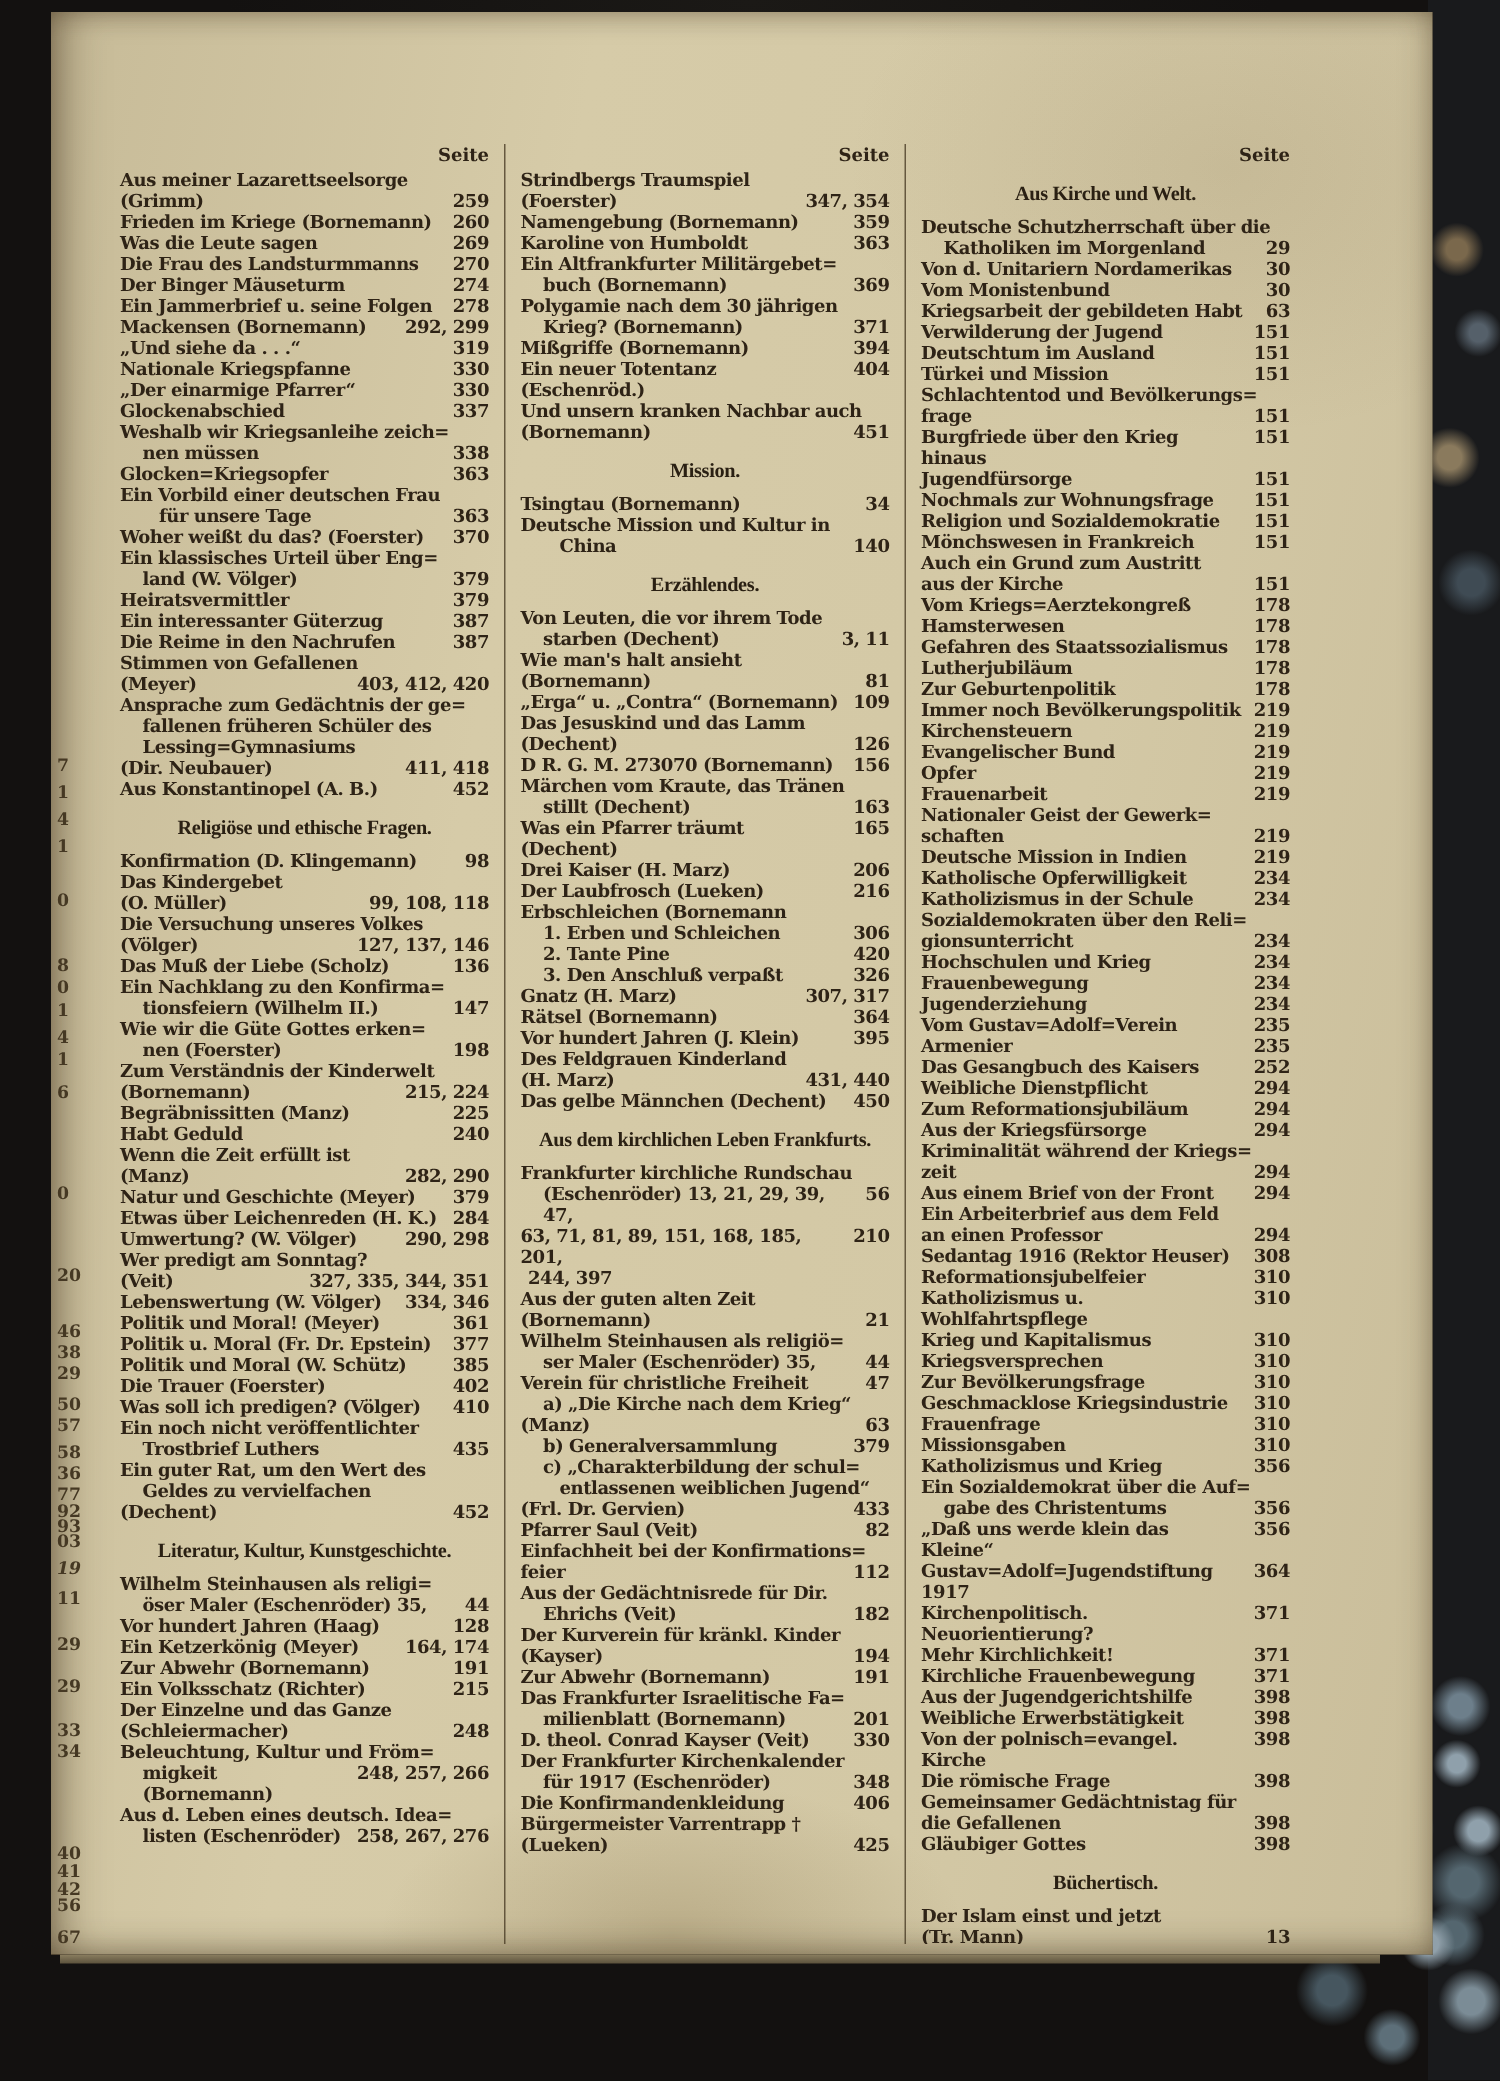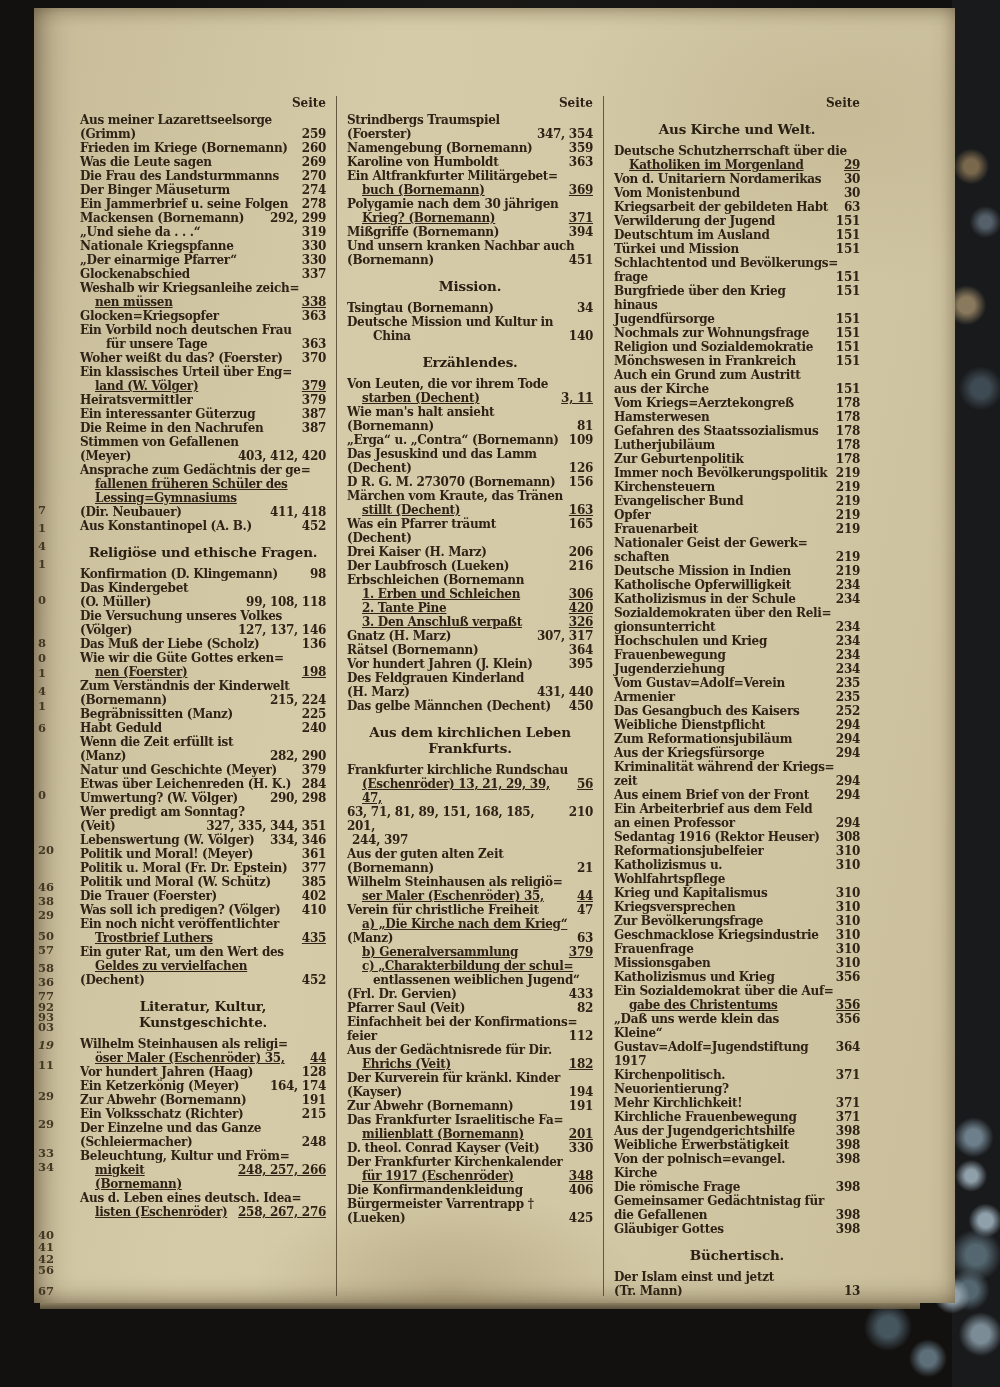--- a/index.html
+++ b/index.html
@@ -52,27 +52,27 @@
   .gutter span { position:absolute; left:2px; font-size:11.5px; font-weight:bold; color:#453823; }
 
   
   .columns { position:absolute; left:50px; top:96px; right:130px; height:1200px; display:flex; z-index:2; }
   .col { flex:1 1 0; padding:0 10px; overflow:hidden; }
   .col.first { padding-left:30px; }
   .col + .col { border-left:1px solid rgba(74,60,38,.8); }
 
   .seite { text-align:right; font-size:12px; font-weight:bold; color:#2e2316; margin-bottom:3px; }
   .heading { text-align:center; font-weight:bold; font-size:13.5px; color:#2a2013;
-             margin:11px 0 7px; line-height:16px; letter-spacing:-.2px; }
+             margin:11px 0 7px; line-height:16px; letter-spacing:-.2px;font-family:Liberation Serif, serif; }
   .line { display:flex; justify-content:space-between; align-items:baseline;
           line-height:14px; font-size:12px; font-weight:bold; color:#2e2316; letter-spacing:-.3px; }
   .line.right { gap:8px; }
   .line .txt { min-width:0; }
   .line .pg { white-space:nowrap; padding-left:5px; }
-  .ind1 { padding-left:15px;text-decoration:underline; }
+  .ind1 { padding-left:15px; }
   .ind2 { padding-left:26px; }
 </style>
 </head>
 <body>
 
 <div class="scan">
   <div class="cover"></div>
   <div class="marble-right"></div>
   <div class="marble-br"></div>
   <div class="page-edge"></div>
@@ -196,21 +196,21 @@
           </div>
         </div>
         <div class="entry">
           <div class="line">
             <span class="txt">Glocken=Kriegsopfer</span>
             <span class="pg">363</span>
           </div>
         </div>
         <div class="entry">
           <div class="line">
-            <span class="txt">Ein Vorbild noch deutschen Frau</span>
+            <span class="txt">Ein Vorbild einer deutschen Frau</span>
           </div>
           <div class="line ind2">
             <span class="txt">für unsere Tage</span>
             <span class="pg">363</span>
           </div>
         </div>
         <div class="entry">
           <div class="line">
             <span class="txt">Woher weißt du das? (Foerster)</span>
             <span class="pg">370</span>
@@ -299,20 +299,29 @@
           </div>
         </div>
         <div class="entry">
           <div class="line">
             <span class="txt">Das Muß der Liebe (Scholz)</span>
             <span class="pg">136</span>
           </div>
         </div>
         <div class="entry">
           <div class="line">
+            <span class="txt">Ein Nachklang zu den Konfirma=</span>
+          </div>
+          <div class="line ind1">
+            <span class="txt">tionsfeiern (Wilhelm II.)</span>
+            <span class="pg">147</span>
+          </div>
+        </div>
+        <div class="entry">
+          <div class="line">
             <span class="txt">Wie wir die Güte Gottes erken=</span>
           </div>
           <div class="line ind1">
             <span class="txt">nen (Foerster)</span>
             <span class="pg">198</span>
           </div>
         </div>
         <div class="entry">
           <div class="line">
             <span class="txt">Zum Verständnis der Kinderwelt</span>
@@ -527,20 +536,26 @@
           </div>
           <div class="line ind1">
             <span class="txt">Krieg? (Bornemann)</span>
             <span class="pg">371</span>
           </div>
         </div>
         <div class="entry">
           <div class="line">
             <span class="txt">Mißgriffe (Bornemann)</span>
             <span class="pg">394</span>
+          </div>
+        </div>
+        <div class="entry">
+          <div class="line">
+            <span class="txt">Ein neuer Totentanz (Eschenröd.)</span>
+            <span class="pg">404</span>
           </div>
         </div>
         <div class="entry">
           <div class="line">
             <span class="txt">Und unsern kranken Nachbar auch</span>
           </div>
           <div class="line right">
             <span class="txt">(Bornemann)</span>
             <span class="pg">451</span>
           </div>

